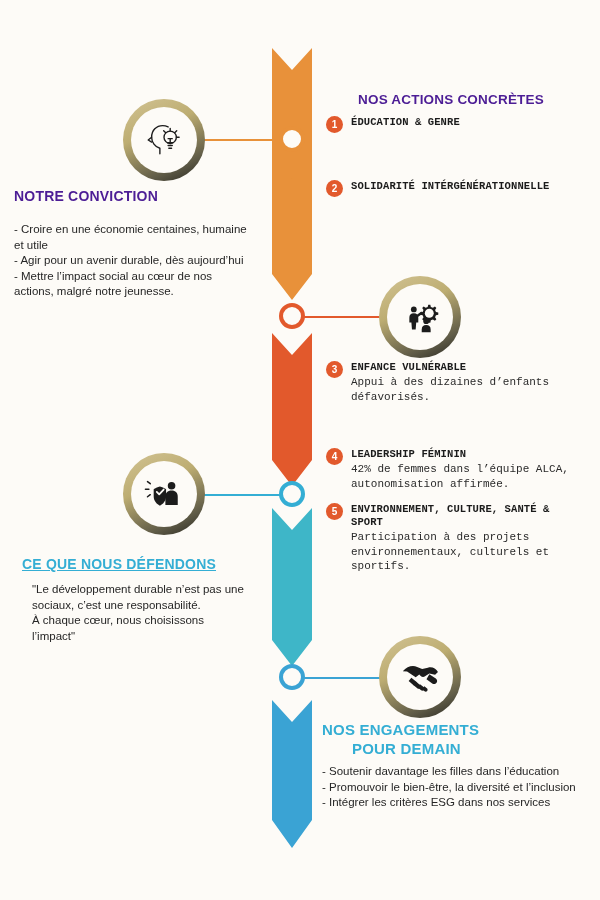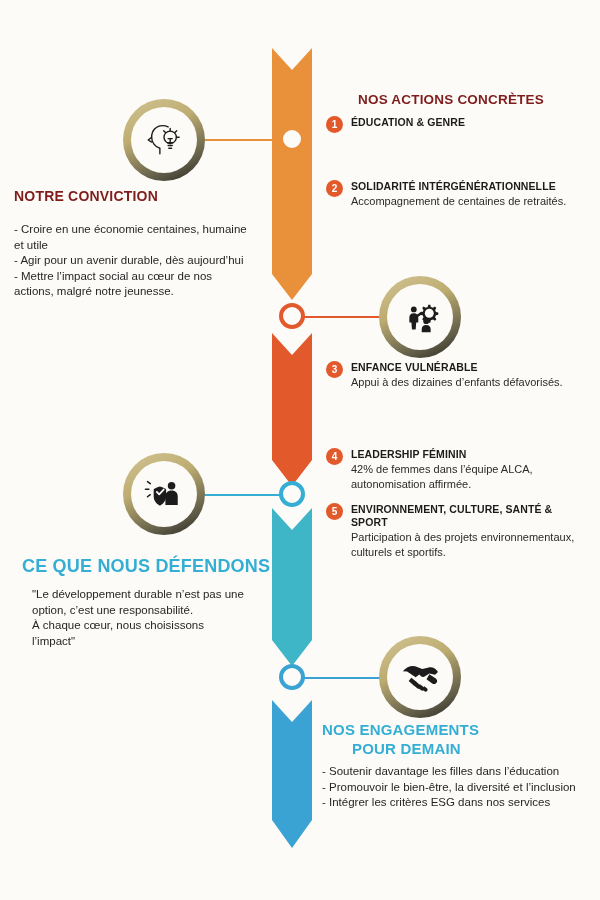--- a/index.html
+++ b/index.html
@@ -68,21 +68,21 @@
   }
   .medallion-inner svg { display: block; }
 
   
   .block { position: absolute; }
 
   .hdr {
     font-weight: bold;
     letter-spacing: 0.2px;
   }
-  .hdr-orange { color: #7f1d1d; }
+  .hdr-orange { color: #4c1d95; }
   .hdr-cyan { color: #34aed4; }
 
   .body-text {
     color: #262626;
     font-size: 11.5px;
     line-height: 15.5px;
   }
 
   
   .action-item {
@@ -97,21 +97,21 @@
     background: #e2592c;
     color: #ffffff;
     font-size: 10px;
     font-weight: bold;
     line-height: 17px;
     text-align: center;
     flex: 0 0 17px;
     margin-right: 8px;
     margin-top: 0px;
   }
-  .action-body { flex: 1; }
+  .action-body { flex: 1; font-family: Liberation Mono, monospace; }
   .action-title {
     font-size: 10.5px;
     font-weight: bold;
     color: #1b1b1b;
     letter-spacing: 0.1px;
     line-height: 13px;
     margin-bottom: 1px;
   }
   .action-desc {
     font-size: 11px;
@@ -211,21 +211,20 @@
     <div class="badge">1</div>
     <div class="action-body">
       <div class="action-title">ÉDUCATION &amp; GENRE</div>
     </div>
   </div>
 
   <div class="action-item" style="left:326px; top:180px; width:262px;">
     <div class="badge">2</div>
     <div class="action-body">
       <div class="action-title">SOLIDARITÉ INTÉRGÉNÉRATIONNELLE</div>
-      <div class="action-desc">Accompagnement de centaines de retraités.</div>
     </div>
   </div>
 
   <div class="action-item" style="left:326px; top:361px; width:256px;">
     <div class="badge">3</div>
     <div class="action-body">
       <div class="action-title">ENFANCE VULNÉRABLE</div>
       <div class="action-desc">Appui à des dizaines d’enfants défavorisés.</div>
     </div>
   </div>
@@ -259,23 +258,23 @@
     <div class="hdr hdr-orange" style="font-size:14px; padding-right:8px;">NOTRE CONVICTION</div>
     <div style="height:18px;"></div>
     <div class="body-text">- Croire en une économie centaines, humaine</div>
     <div class="body-text">et utile</div>
     <div class="body-text">- Agir pour un avenir durable, dès aujourd’hui</div>
     <div class="body-text">- Mettre l’impact social au cœur de nos</div>
     <div class="body-text">actions, malgré notre jeunesse.</div>
   </div>
 
   <div class="block" style="left:22px; top:556px; width:250px;">
-    <div class="hdr hdr-cyan" style="font-size:18px;">CE QUE NOUS DÉFENDONS</div>
+    <div class="hdr hdr-cyan" style="font-size:14px;text-decoration:underline;">CE QUE NOUS DÉFENDONS</div>
     <div style="height:10px;"></div>
     <div style="padding-left:10px;">
       <div class="body-text">"Le développement durable n’est pas une</div>
-      <div class="body-text">option, c’est une responsabilité.</div>
+      <div class="body-text">sociaux, c’est une responsabilité.</div>
       <div class="body-text">À chaque cœur, nous choisissons</div>
       <div class="body-text">l’impact"</div>
     </div>
   </div>
 
 </div>
 
 </body></html>

